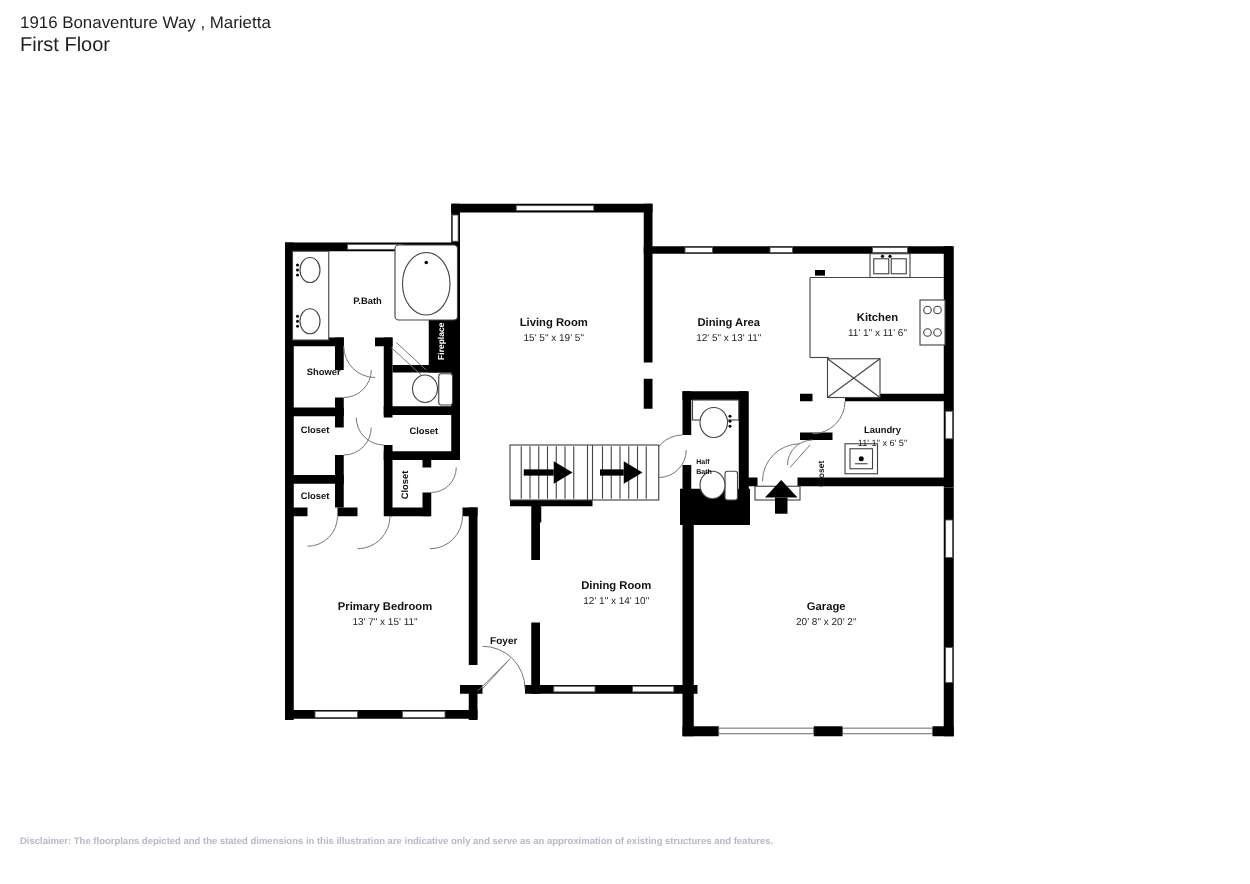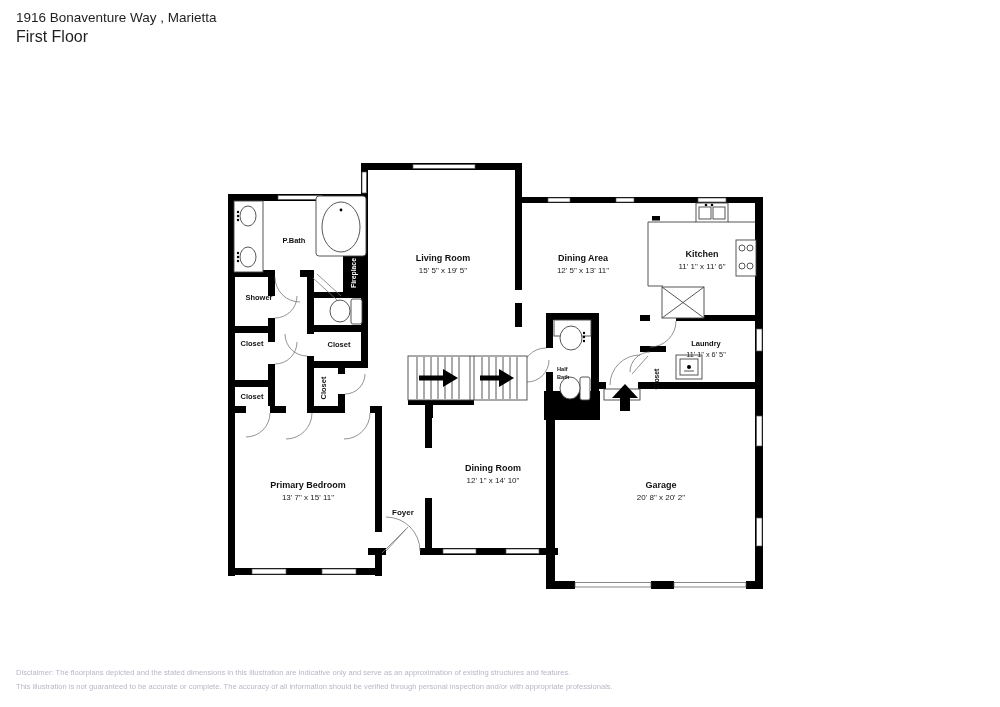--- a/index.html
+++ b/index.html
@@ -2,21 +2,21 @@
 <html><head>
 <meta charset="utf-8">
 <style>
   html,body{margin:0;padding:0;background:#ffffff;}
   .page{position:relative;width:912px;height:707px;background:#ffffff;overflow:hidden;
         font-family:"Liberation Sans",sans-serif;}
   .header{position:absolute;left:16px;top:8px;color:#1f1f1f;}
   .header .addr{font-size:13.5px;line-height:19px;}
   .header .floor{font-size:16px;line-height:19px;}
   .plan{position:absolute;left:0;top:0;width:1000px;height:707px;}
-  .disclaimer{position:absolute;left:16px;top:666px;color:#b6b8c6;font-size:7.6px;line-height:14px;}
+  .disclaimer{position:absolute;left:16px;top:666px;color:#b6b8c6;font-size:7.6px;line-height:14px;font-weight:bold;}
   svg text{font-family:"Liberation Sans",sans-serif;fill:#111;}
   .rname{font-size:9px;font-weight:bold;}
   .rdim{font-size:8px;fill:#222;}
   .sname{font-size:7.5px;font-weight:bold;}
   .tiny{font-size:5.6px;font-weight:bold;}
   .vert{font-size:6.8px;font-weight:bold;}
   .fp{font-size:6.8px;font-weight:bold;fill:#fff;}
   .wall{fill:#000;}
   .win{fill:#fff;stroke:#555;stroke-width:0.7;}
   .thin{fill:none;stroke:#444;stroke-width:0.9;}
@@ -282,16 +282,15 @@
       <text class="rname" x="308" y="488" text-anchor="middle">Primary Bedroom</text>
       <text class="rdim" x="308" y="500" text-anchor="middle">13' 7" x 15' 11"</text>
 
       <text class="rname" x="661" y="488" text-anchor="middle">Garage</text>
       <text class="rdim" x="661" y="500" text-anchor="middle">20' 8" x 20' 2"</text>
     </g>
   </svg>
 
   <div class="disclaimer">
     <div>Disclaimer: The floorplans depicted and the stated dimensions in this illustration are indicative only and serve as an approximation of existing structures and features.</div>
-    <div>This illustration is not guaranteed to be accurate or complete. The accuracy of all information should be verified through personal inspection and/or with appropriate professionals.</div>
   </div>
 
 </div>
 
 </body></html>

